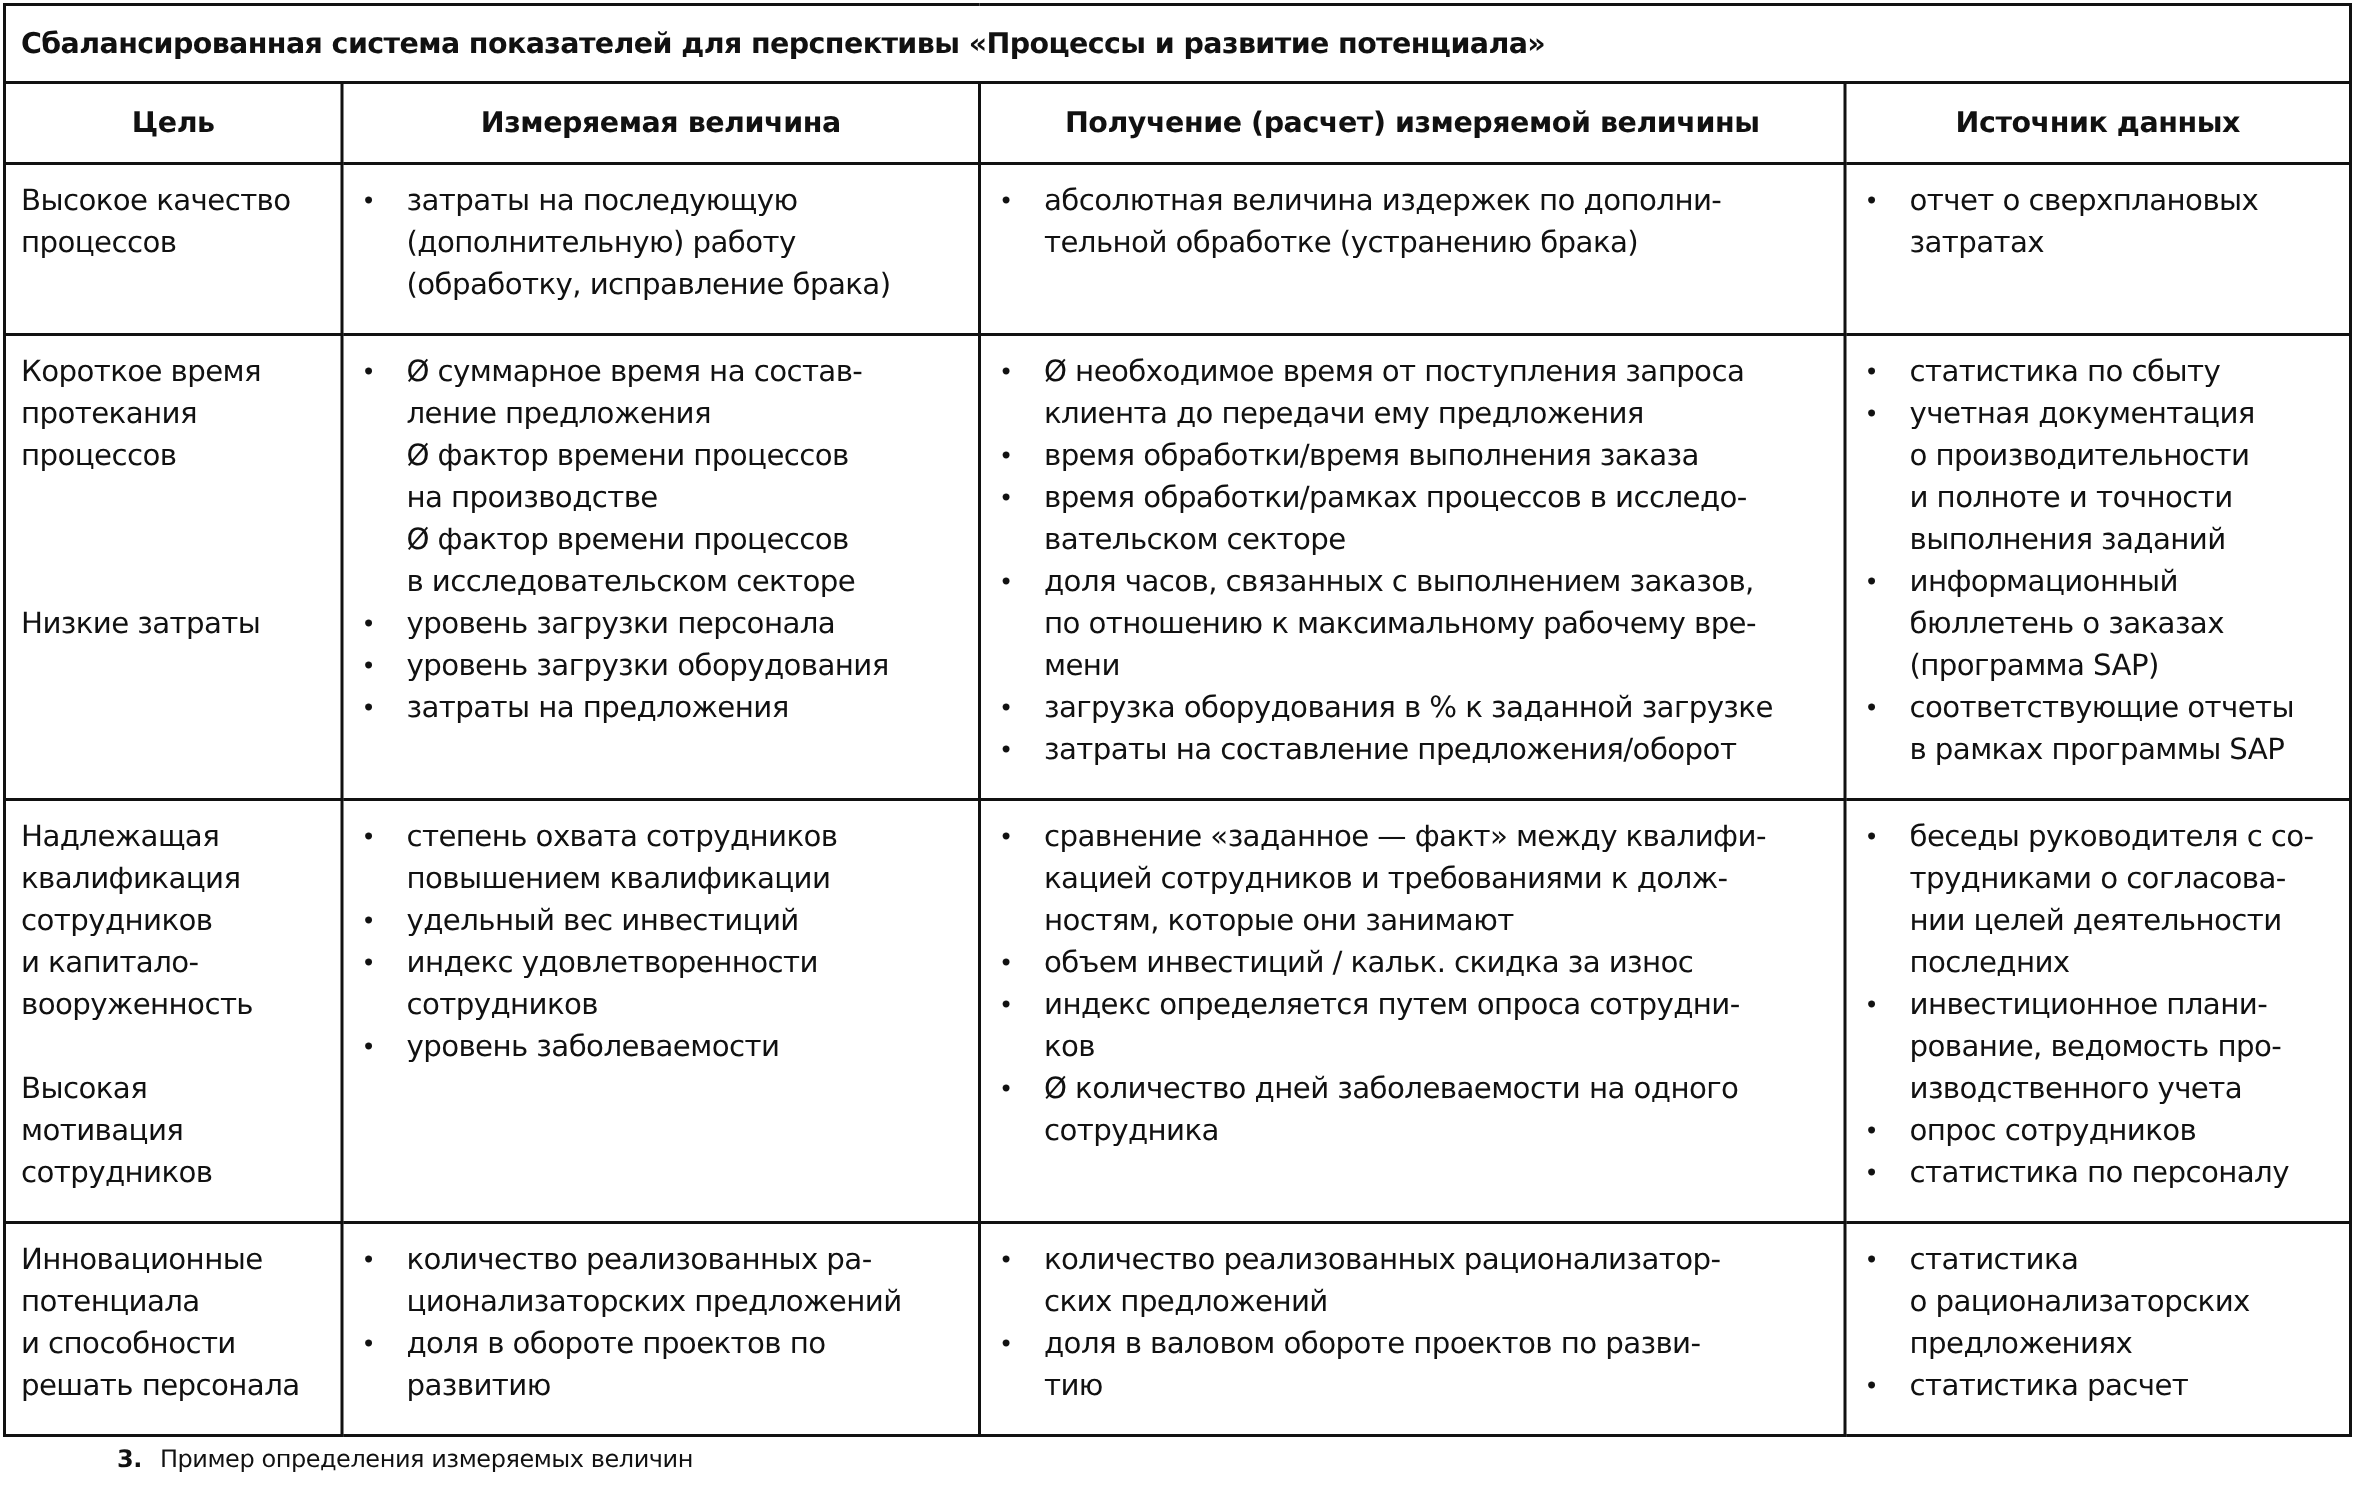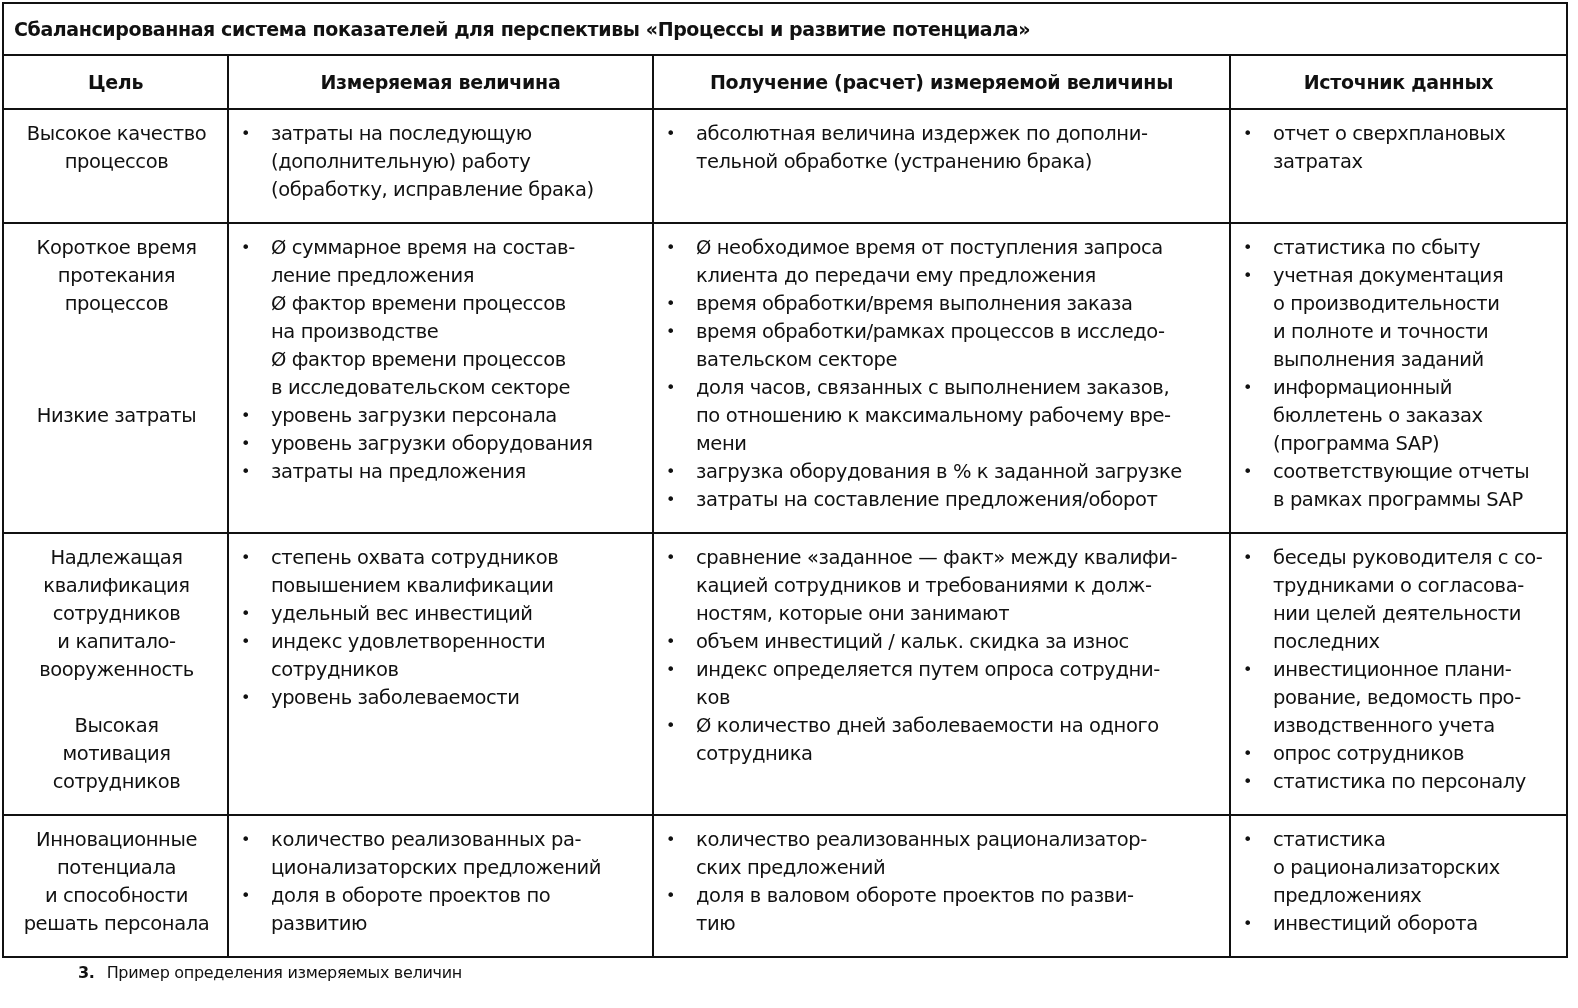--- a/index.html
+++ b/index.html
@@ -48,21 +48,21 @@
       font-size: 19px;
       letter-spacing: -0.3px;
       margin-left: 30px;
     }
     .goal-cell {
       padding: 10px 8px 6px 10px;
       font-size: 19.5px;
       line-height: 28px;
       letter-spacing: -0.4px;
     }
-    .goal-line { display: block; text-align: center; }
+    .goal-line { display: block; }
     .goal-gap { display: block; height: 28px; }
     .list-cell {
       padding: 10px 8px 6px 8px;
       font-size: 19.5px;
       line-height: 28px;
       letter-spacing: -0.4px;
     }
     ul.blist {
       list-style: none;
       margin: 0;
@@ -368,21 +368,21 @@
           <td class="list-cell">
             <ul class="blist">
               <li>
                 <span class="bullet">•</span>
                 <span class="cont">статистика</span>
                 <span class="cont">о рационализаторских</span>
                 <span class="cont">предложениях</span>
               </li>
               <li>
                 <span class="bullet">•</span>
-                <span class="cont">инвестиций оборота</span>
+                <span class="cont">статистика расчет</span>
               </li>
             </ul>
           </td>
         </tr>
       </tbody>
   </table>
 
   <div class="caption">
     <span class="num">3.</span><span>Пример определения измеряемых величин</span>
   </div>

